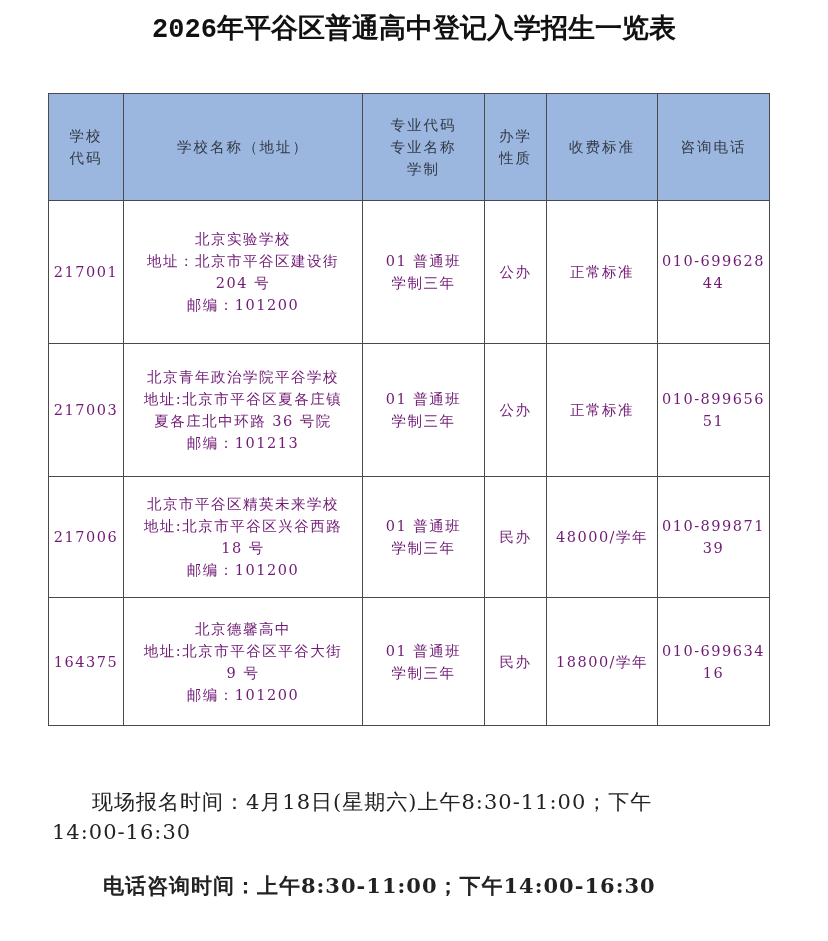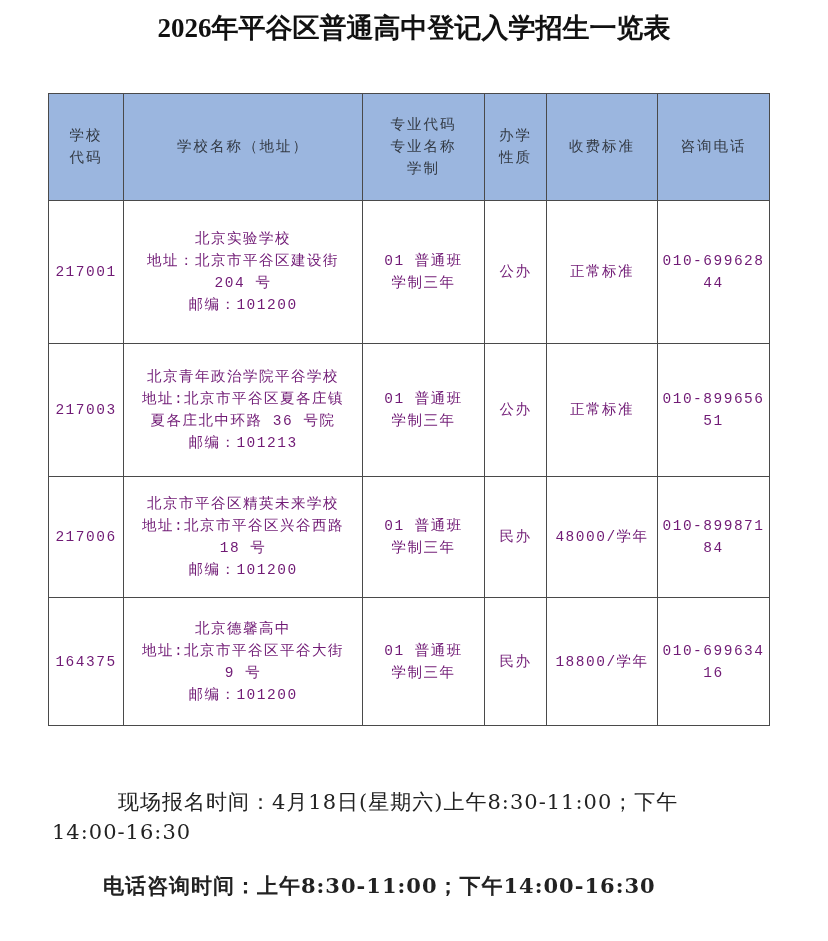--- a/index.html
+++ b/index.html
@@ -18,30 +18,29 @@
     .title {
       position: absolute;
       left: 0;
       top: 10px;
       width: 828px;
       text-align: center;
       font-size: 27px;
       font-weight: bold;
       color: #111111;
       letter-spacing: 0px;
-      font-family: Liberation Serif, serif;
+      font-family: Liberation Mono, monospace;
     }
     table.enroll {
       position: absolute;
       left: 48px;
       top: 93px;
       width: 721px;
       border-collapse: collapse;
       table-layout: fixed;
-      font-family: Liberation Mono, monospace;
     }
     table.enroll th, table.enroll td {
       border: 1.2px solid #4a4a4a;
       text-align: center;
       vertical-align: middle;
       font-size: 14.5px;
       line-height: 22px;
       padding: 0 4px;
       font-weight: normal;
       letter-spacing: 1.5px;
@@ -65,21 +64,21 @@
       width: 828px;
       font-size: 21px;
       color: #222222;
       font-family: "DejaVu Serif", "Liberation Serif", serif;
     }
     .note-line {
       position: absolute;
       white-space: nowrap;
       letter-spacing: 1px;
     }
-    .n1 { left: 118px; top: 8px; }
+    .n1 { left: 92px; top: 8px; }
     .n2 { left: 52px; top: 40px; }
     .n3 { left: 103px; top: 92px; font-weight: bold; }
   </style>
 </head>
 <body>
 
 <div class="title">2026年平谷区普通高中登记入学招生一览表</div>
 
 <table class="enroll">
   <colgroup>
@@ -164,21 +163,21 @@
         <span class="line">邮编：101200</span>
       </td>
       <td>
         <span class="line">01 普通班</span>
         <span class="line">学制三年</span>
       </td>
       <td>民办</td>
       <td>48000/学年</td>
       <td>
         <span class="line">010-899871</span>
-        <span class="line">84</span>
+        <span class="line">39</span>
       </td>
     </tr>
     <tr class="r4">
       <td>164375</td>
       <td>
         <span class="line">北京德馨高中</span>
         <span class="line">地址:北京市平谷区平谷大街</span>
         <span class="line">9 号</span>
         <span class="line">邮编：101200</span>
       </td>

